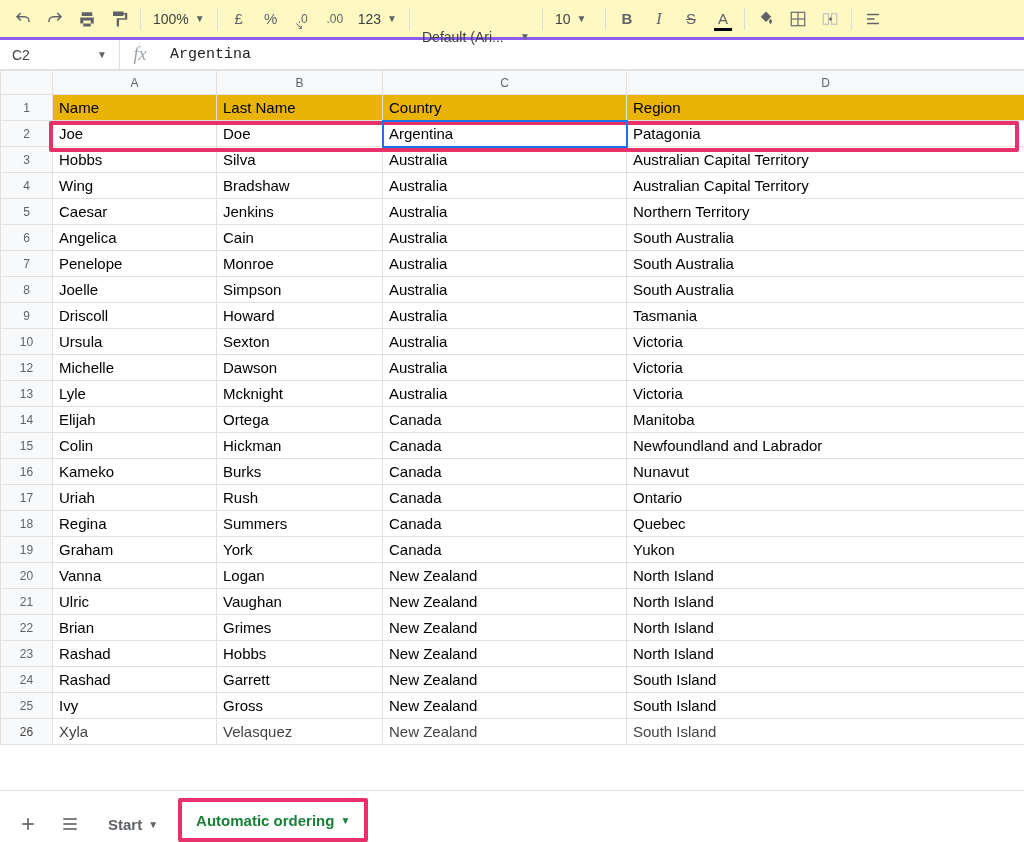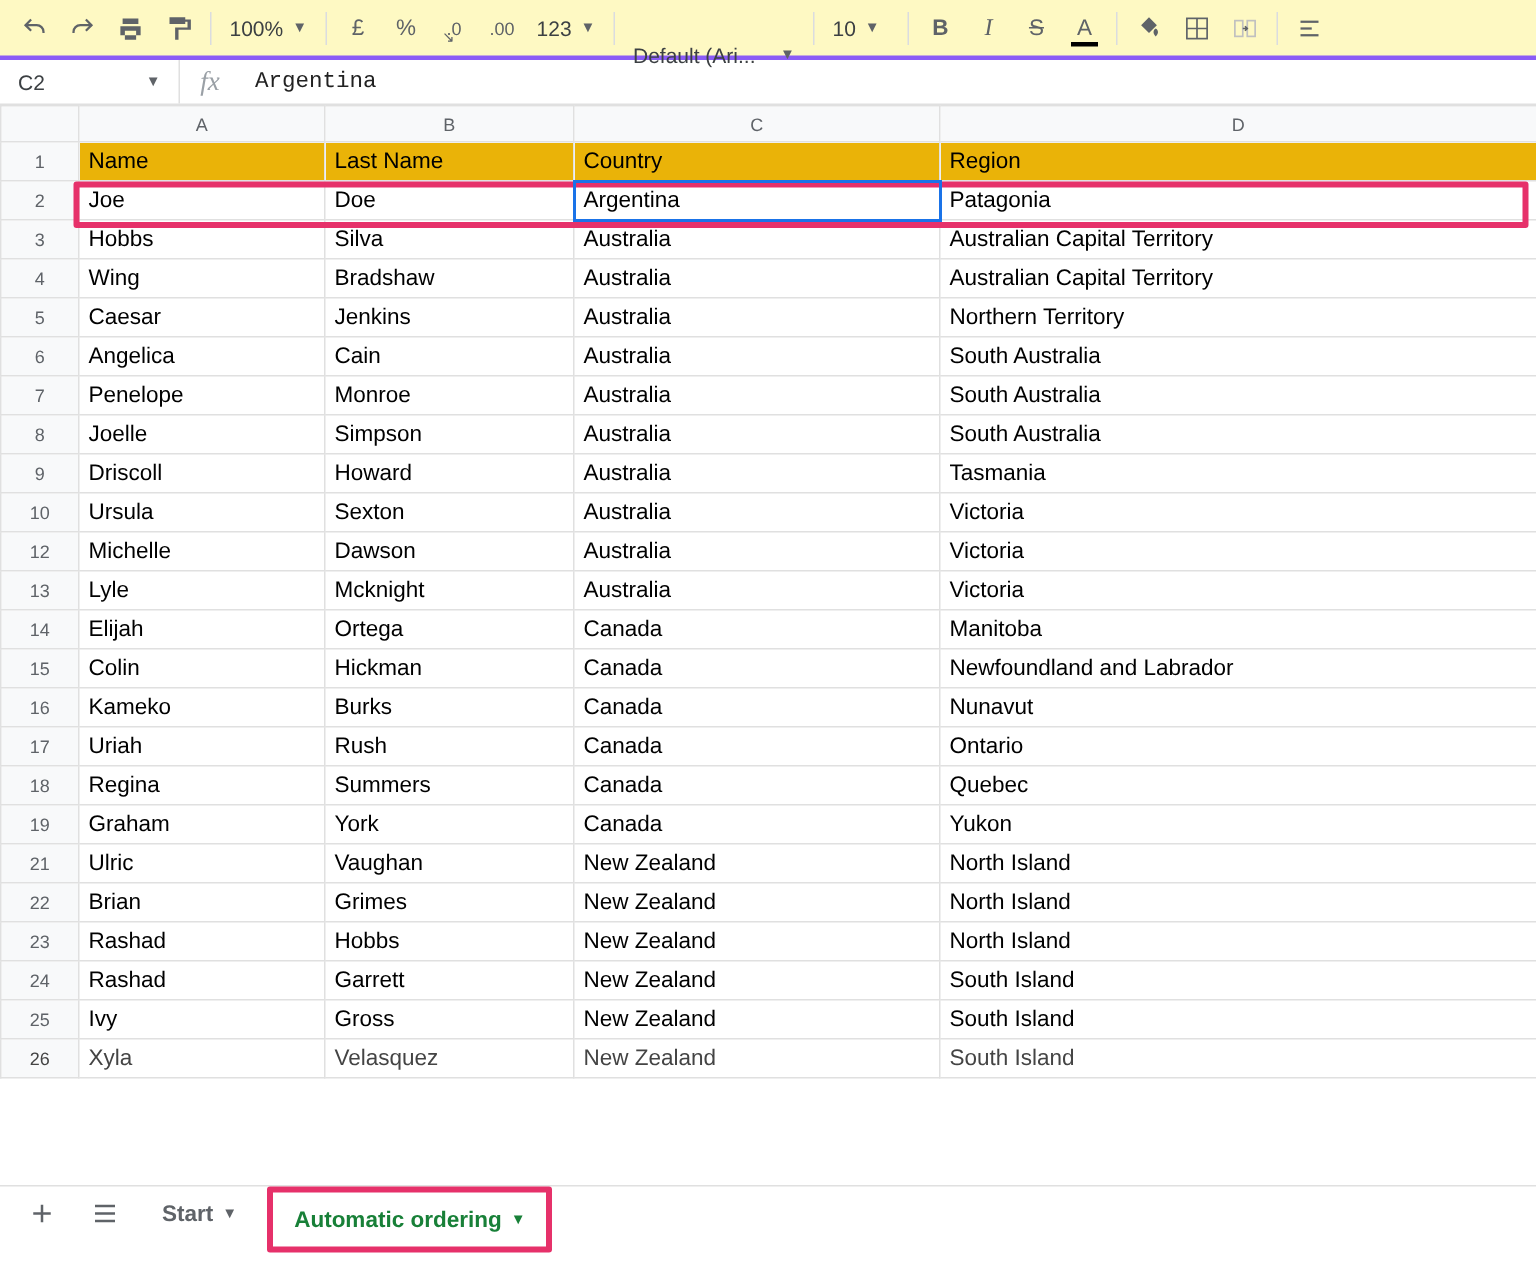--- a/index.html
+++ b/index.html
@@ -169,21 +169,21 @@
     outline: 2px solid #1a73e8;
     outline-offset: -1px;
     position: relative;
     z-index: 2;
   }
 
   
   .sheet-bar {
     height: 52px;
     display: flex;
-    align-items: flex-start;
+    align-items: flex-end;
     padding: 0 10px;
     gap: 6px;
     border-top: 1px solid #e0e0e0;
     background: #fff;
   }
   .sheet-bar .icon-btn {
     width: 36px; height: 36px;
     display: flex; align-items: center; justify-content: center;
     cursor: pointer;
     color: #5f6368;
@@ -451,20 +451,27 @@
           <td>Quebec</td>
         </tr>
         <tr>
           <th class="rowhead">19</th>
           <td>Graham</td>
           <td>York</td>
           <td>Canada</td>
           <td>Yukon</td>
         </tr>
         <tr>
+          <th class="rowhead">20</th>
+          <td>Vanna</td>
+          <td>Logan</td>
+          <td>New Zealand</td>
+          <td>North Island</td>
+        </tr>
+        <tr>
           <th class="rowhead">21</th>
           <td>Ulric</td>
           <td>Vaughan</td>
           <td>New Zealand</td>
           <td>North Island</td>
         </tr>
         <tr>
           <th class="rowhead">22</th>
           <td>Brian</td>
           <td>Grimes</td>

